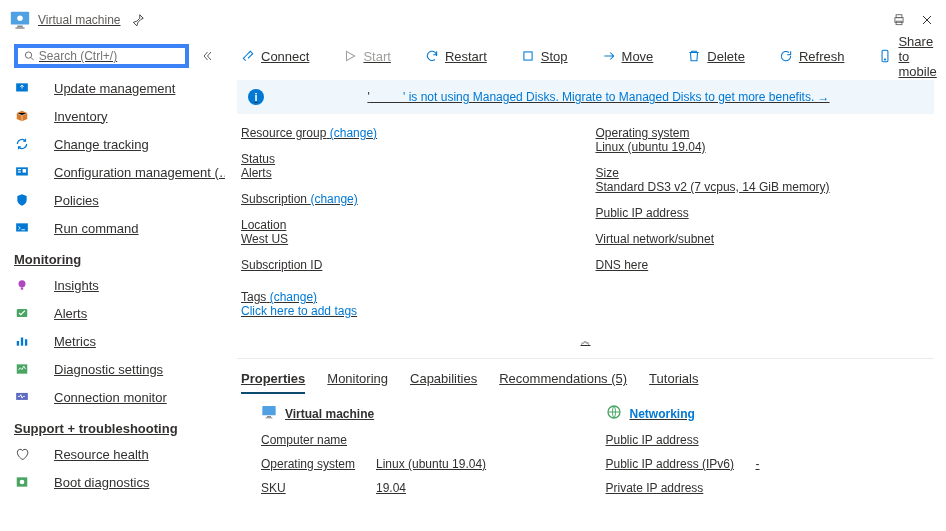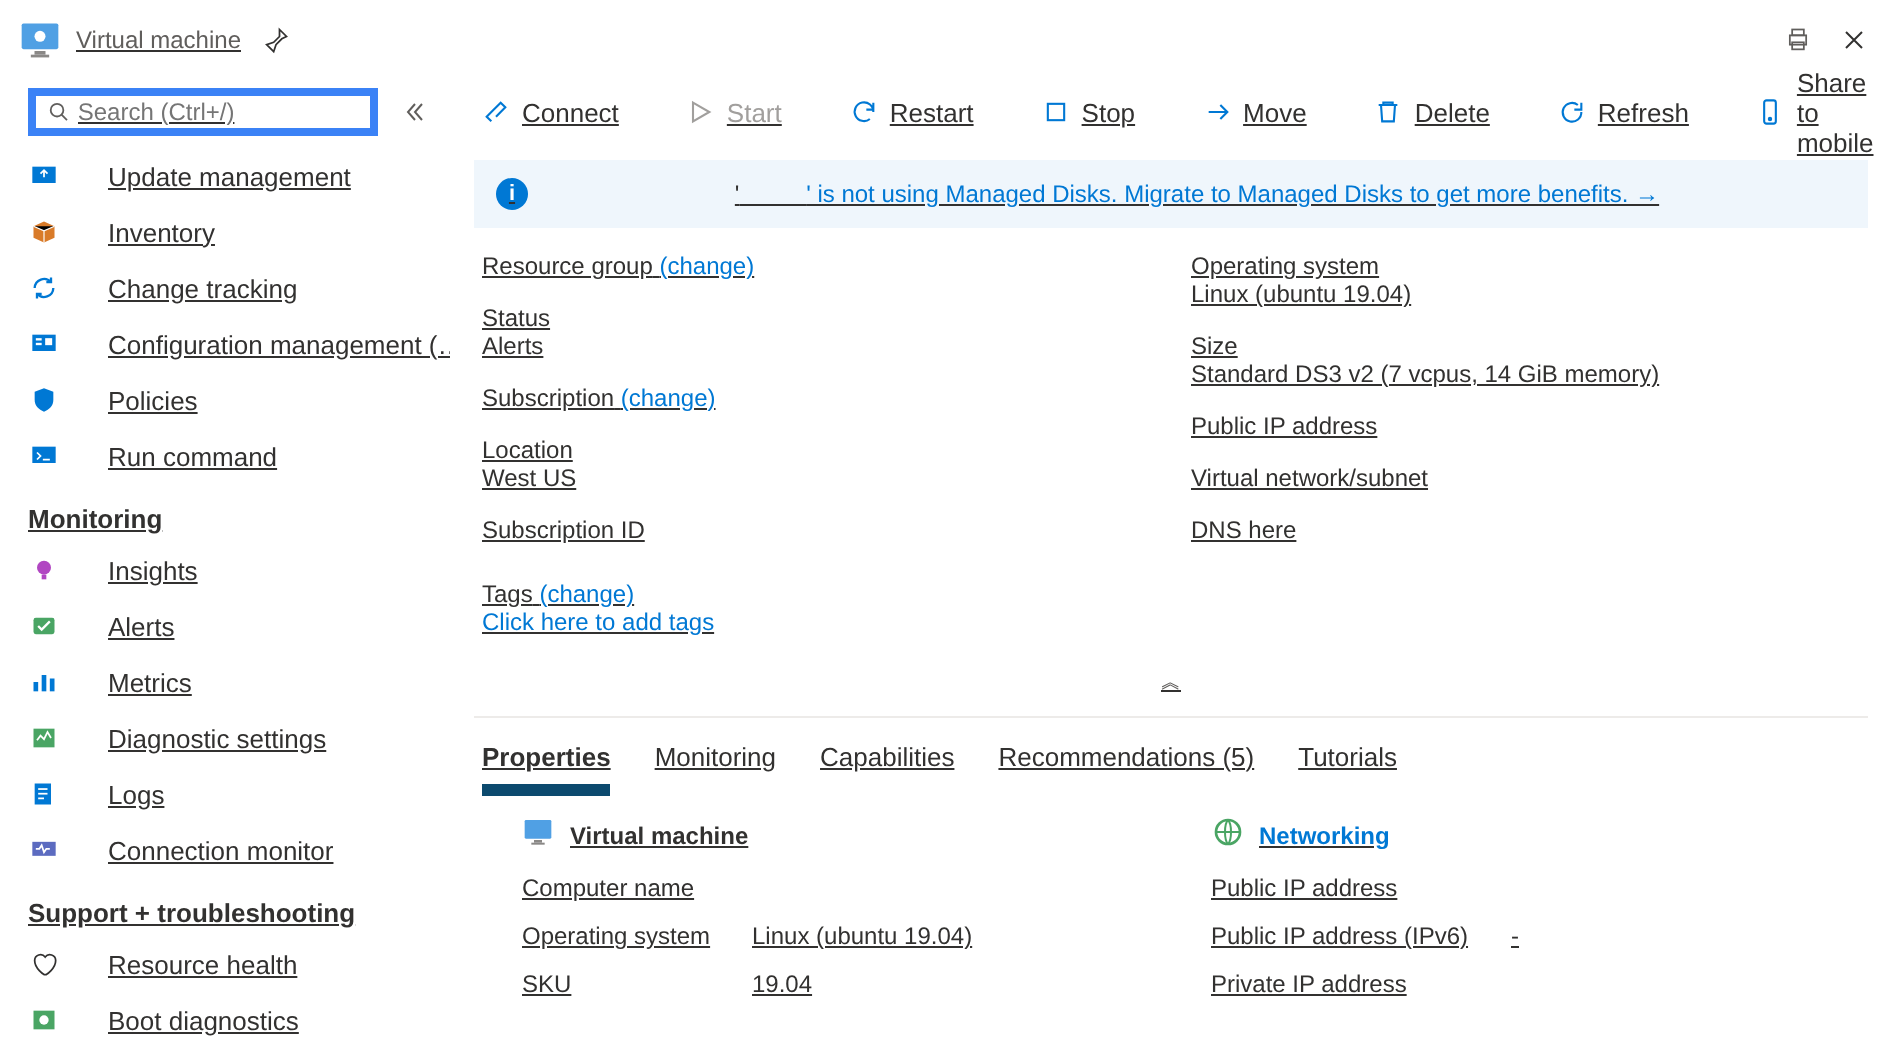--- a/index.html
+++ b/index.html
@@ -56,21 +56,21 @@
   .ess-row { margin-bottom: 12px; }
   .ess-label { font-size: 12px; color: #323130; }
   .ess-val { font-size: 12px; color: #323130; }
   .link { color: #0078d4; cursor: pointer; }
 
   .caret-row { text-align:center; padding: 4px 0 10px 0; color:#605e5c; cursor:pointer; font-size:10px; }
   .divider { border-top: 1px solid #edebe9; margin: 0 0 8px 0; }
 
   .tabs { display:flex; gap: 22px; padding: 4px 4px 10px 4px; font-size: 13px; }
   .tab { padding-bottom: 6px; cursor:pointer; color:#323130; }
-  .tab.active { font-weight:600; border-bottom: 6px solid #0c4a6e; }
+  .tab.active { font-weight:600; border-bottom: 2px solid #0c4a6e; }
 
   .props { display:flex; gap: 20px; padding: 0 4px 20px 24px; }
   .props .pcol { flex:1; }
   .phead { display:flex; align-items:center; gap:8px; font-weight:600; margin-bottom:10px; }
   .phead.link-head { color:#0078d4; cursor:pointer; }
   .prow { display:flex; margin-bottom: 10px; font-size:12px; }
   .prow .plabel { width: 115px; color:#323130; }
   .prow .pval { color:#323130; }
 </style>
 </head>
@@ -217,31 +217,20 @@
               <svg width="14" height="14" viewBox="0 0 24 24">
                 <rect x="3" y="4" width="18" height="16" fill="#4aa564"></rect>
                 <path d="M6 14l3-4 3 3 3-6 3 5" stroke="#fff" stroke-width="1.5" fill="none"></path>
               </svg>
             </span>
           <span>Diagnostic settings</span>
         </div>
         <div class="nav-item">
           <span class="ico">
               <svg width="14" height="14" viewBox="0 0 24 24">
-                <rect x="4" y="3" width="14" height="18" fill="#0078d4"></rect>
-                <rect x="7" y="7" width="8" height="1.5" fill="#fff"></rect>
-                <rect x="7" y="11" width="8" height="1.5" fill="#fff"></rect>
-                <rect x="7" y="15" width="5" height="1.5" fill="#fff"></rect>
-              </svg>
-            </span>
-          <span>Logs</span>
-        </div>
-        <div class="nav-item">
-          <span class="ico">
-              <svg width="14" height="14" viewBox="0 0 24 24">
                 <rect x="2" y="5" width="20" height="12" fill="#5c6bc0"></rect>
                 <path d="M5 11h3l2-3 2 6 2-3h3" stroke="#fff" stroke-width="1.5" fill="none"></path>
               </svg>
             </span>
           <span>Connection monitor</span>
         </div>
 
         <div class="nav-group">Support + troubleshooting</div>
 
         <div class="nav-item">

